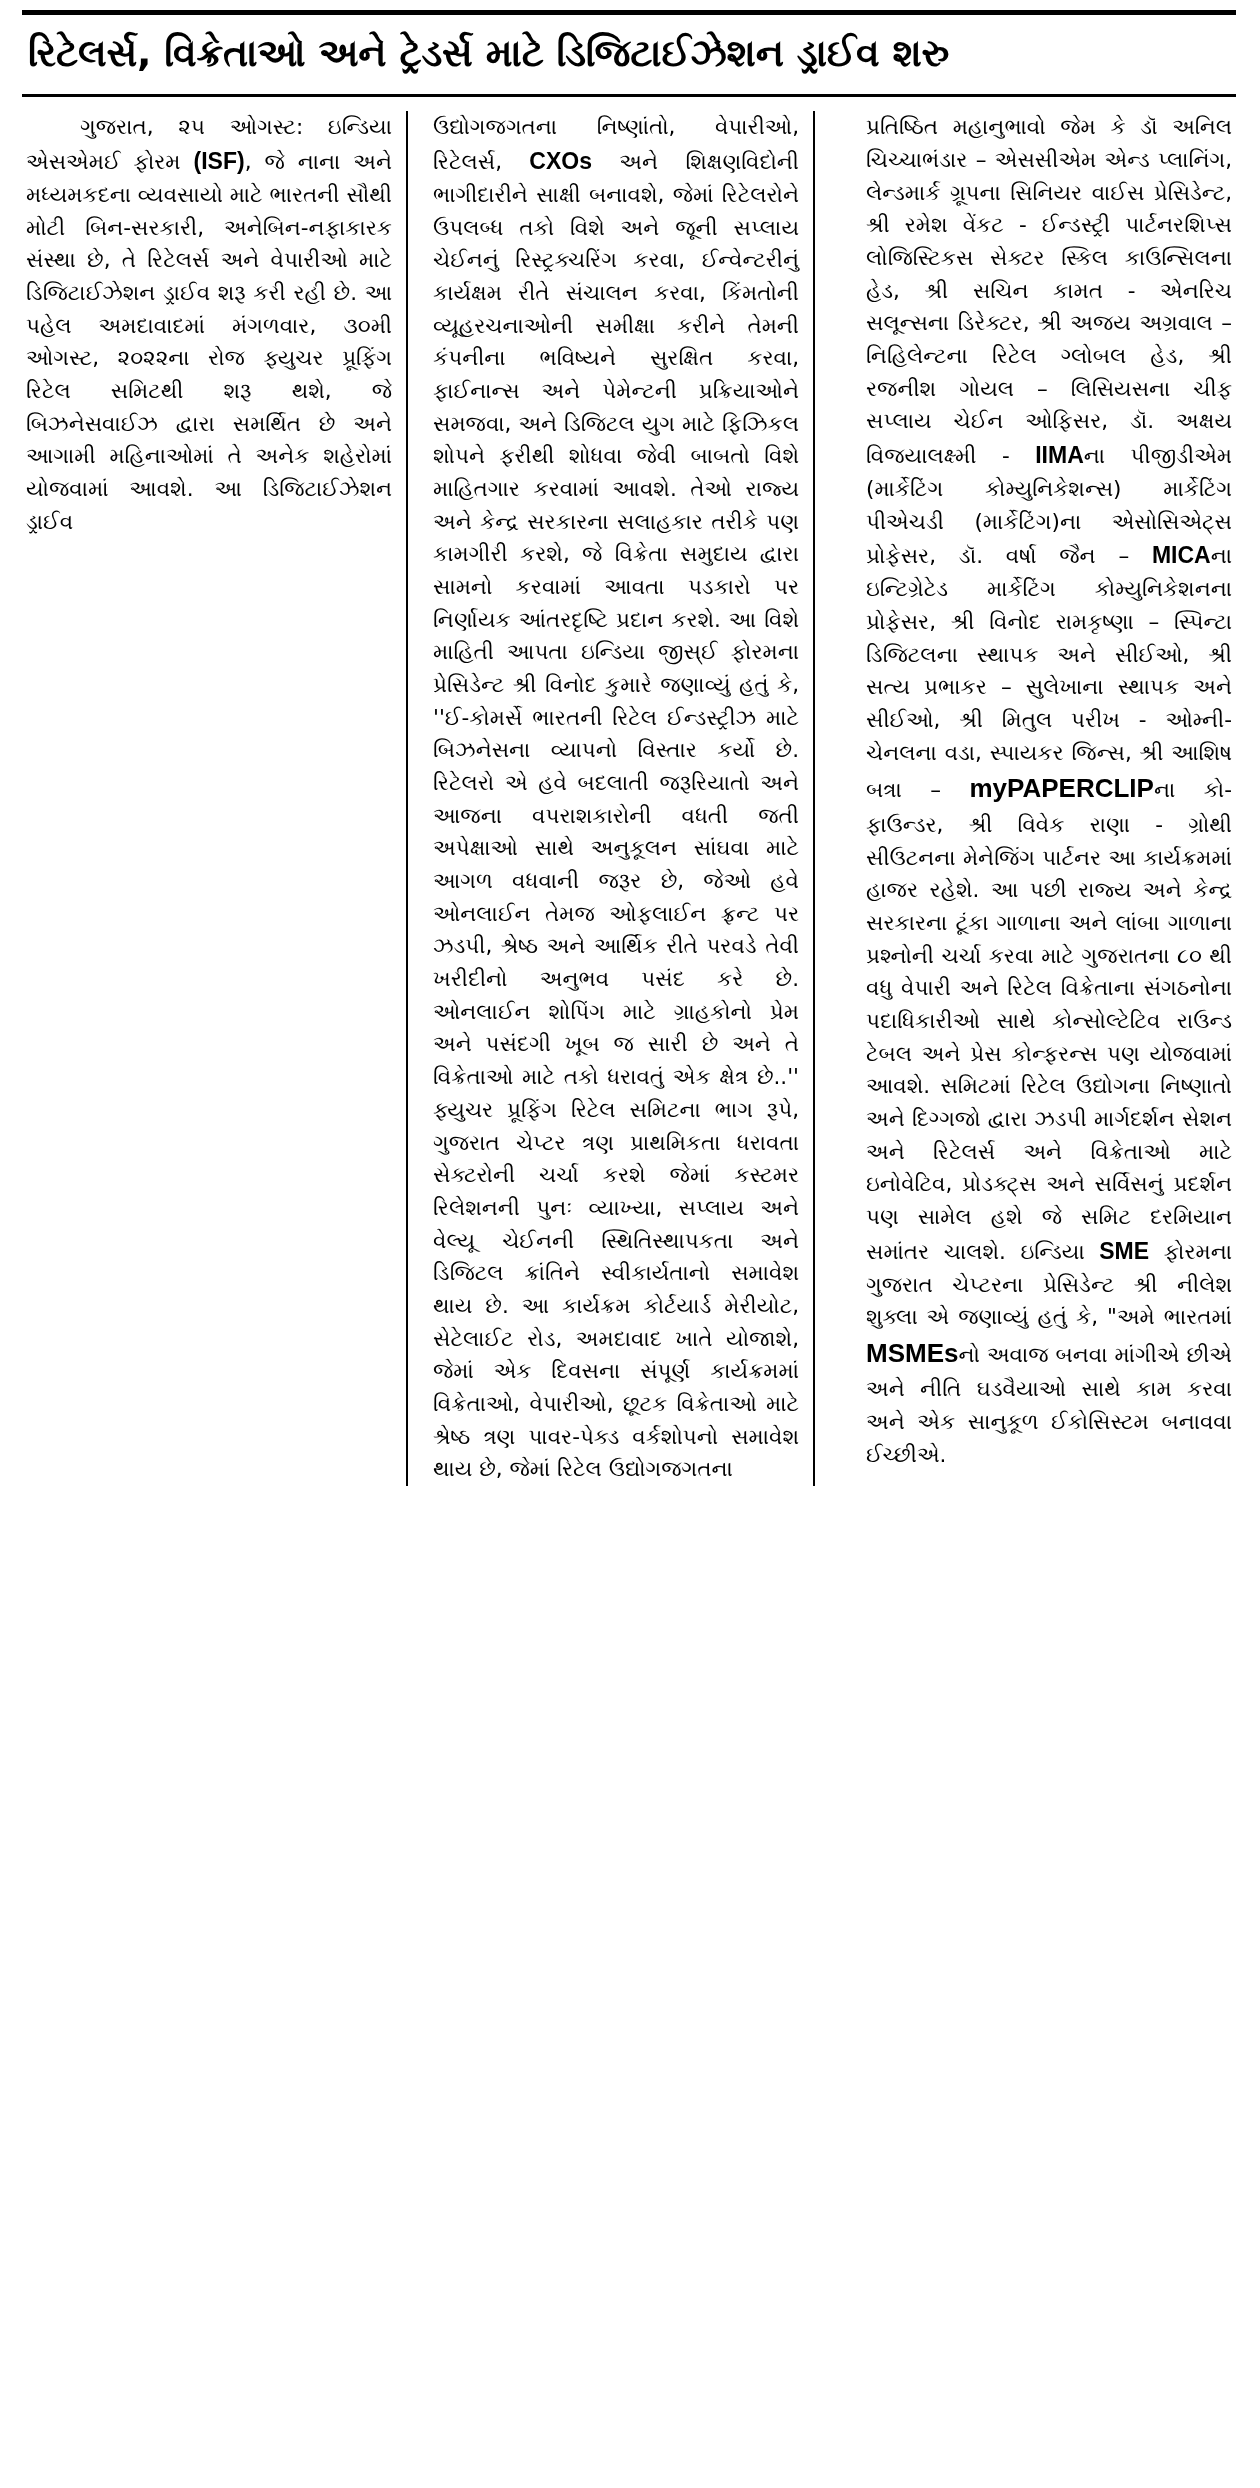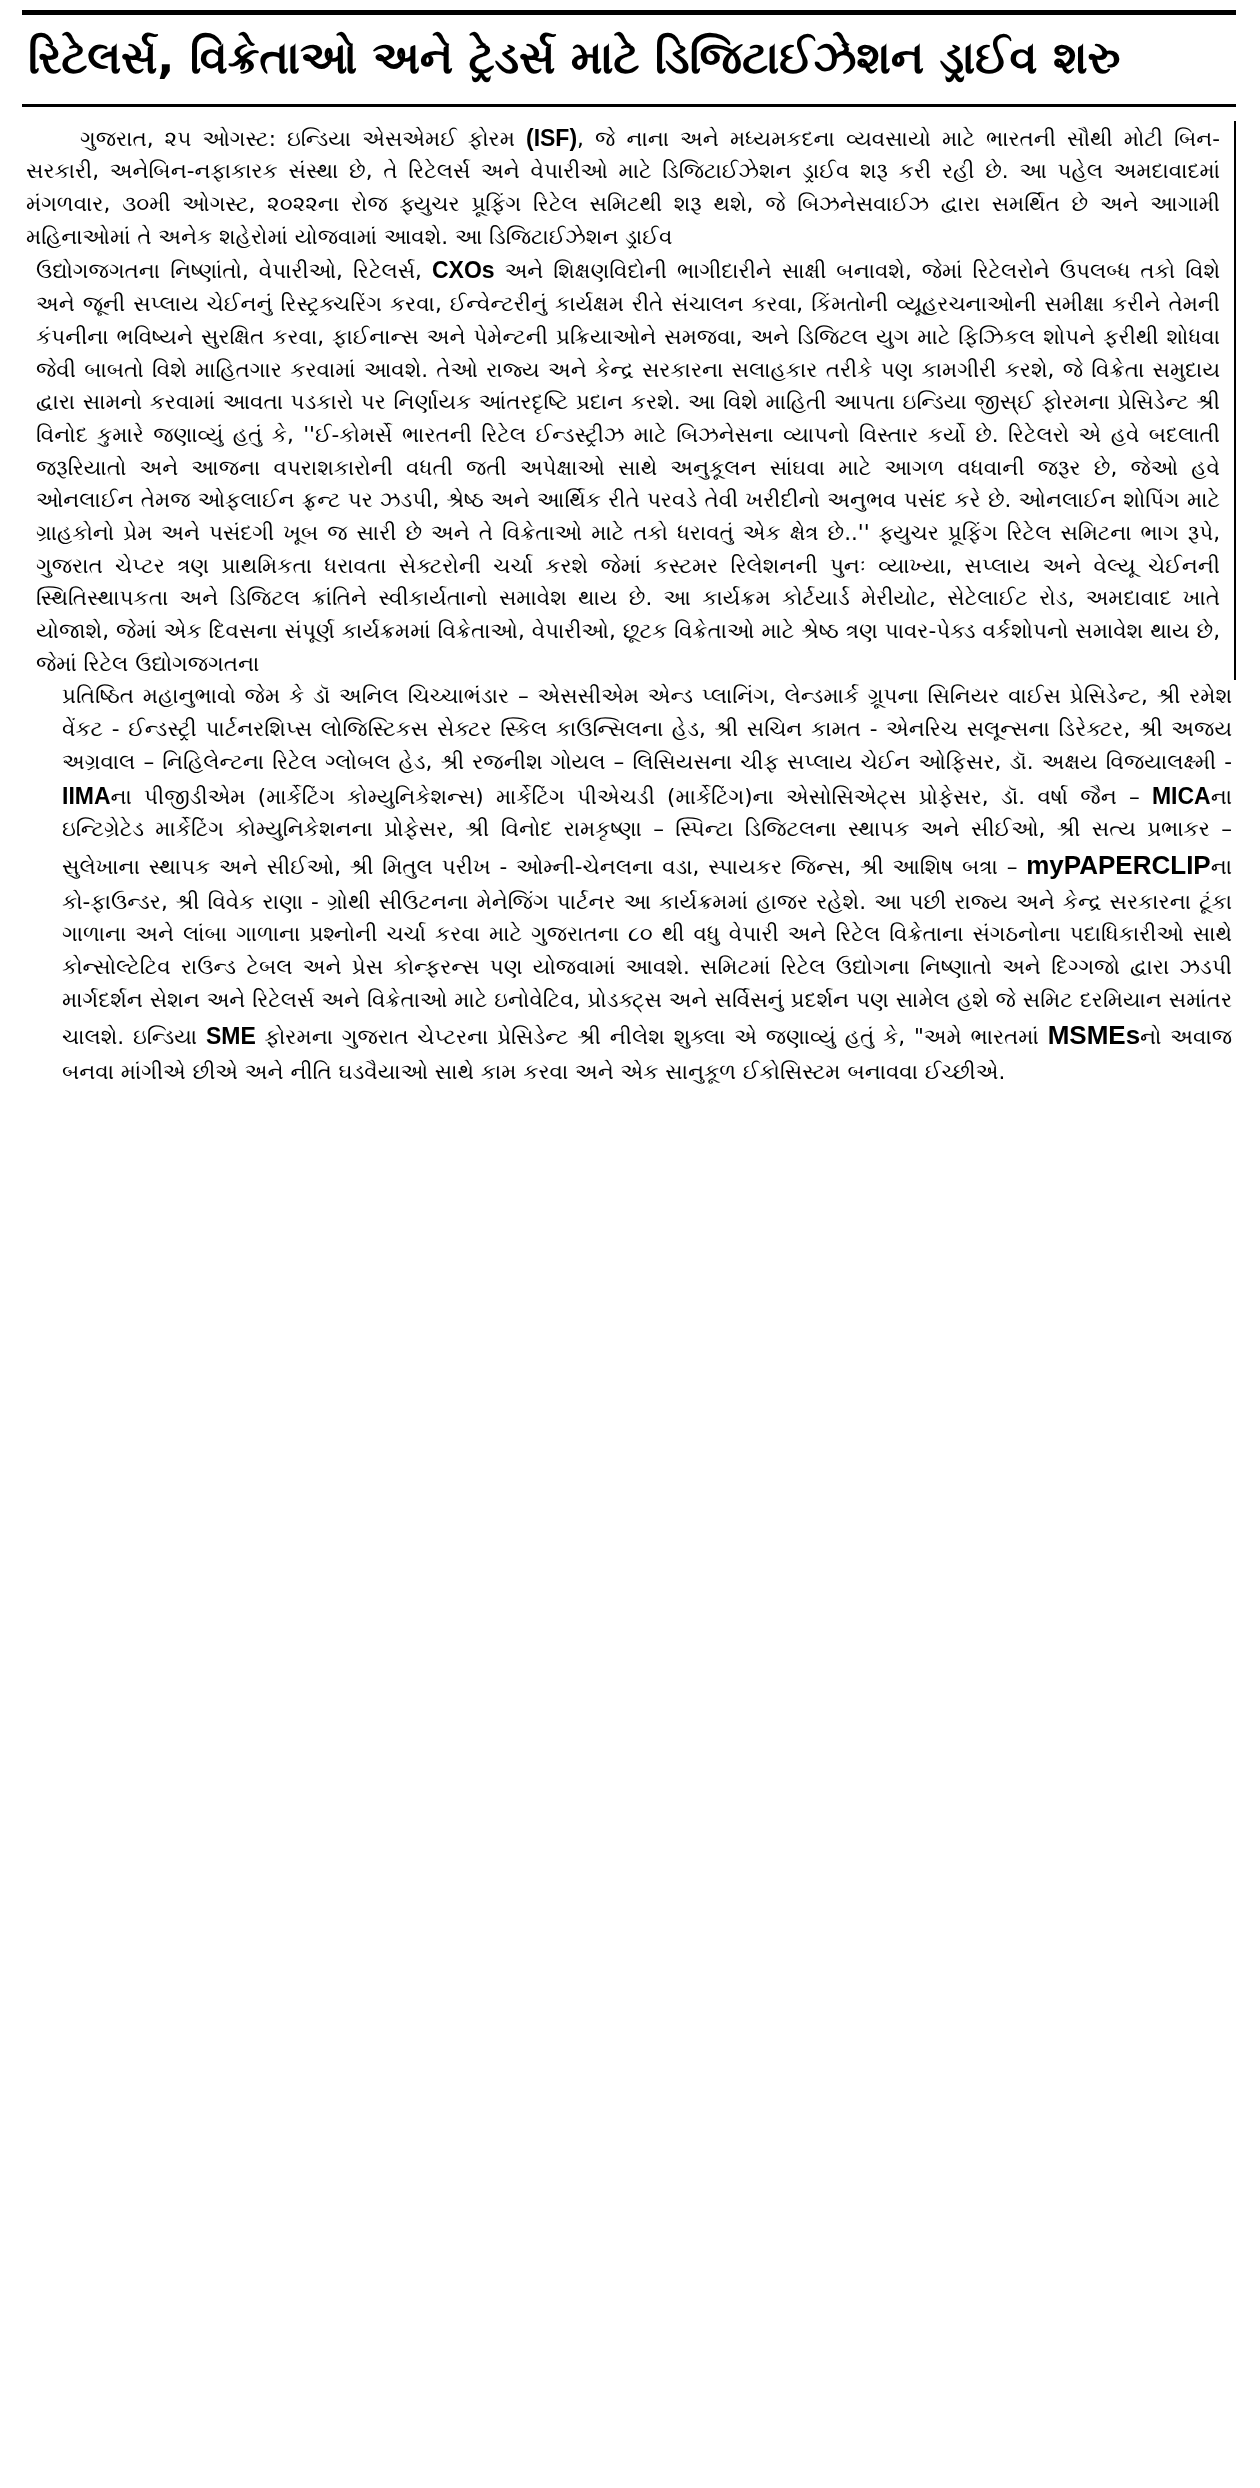--- a/index.html
+++ b/index.html
@@ -31,35 +31,34 @@
     line-height: 1.30;
     letter-spacing: -0.2px;
     padding: 0 6px;
   }
   .headline .line {
     display: block;
     font-size: 45px;
     white-space: nowrap;
   }
   .headline .line1 { font-size: 45px; margin-bottom: 22px; }
-  .headline .line2 { font-size: 45px; margin-bottom: 10px; }
+  .headline .line2 { font-size: 38px; margin-bottom: 10px; }
   .headline .lat {
     font-family: "Liberation Sans", sans-serif;
     font-size: 47px;
     font-weight: bold;
   }
   .rule-head {
     height: 3px;
     background: #000000;
     margin: 16px 0 14px 0;
   }
   .columns {
     display: flex;
-    flex-direction: column;
-    gap: 0;
+    gap: 11px;
     align-items: stretch;
   }
   .col {
     flex: 1 1 0;
     padding: 0 14px;
     font-size: 21.5px;
     line-height: 1.52;
     text-align: justify;
     text-justify: inter-word;
     hyphens: none;

